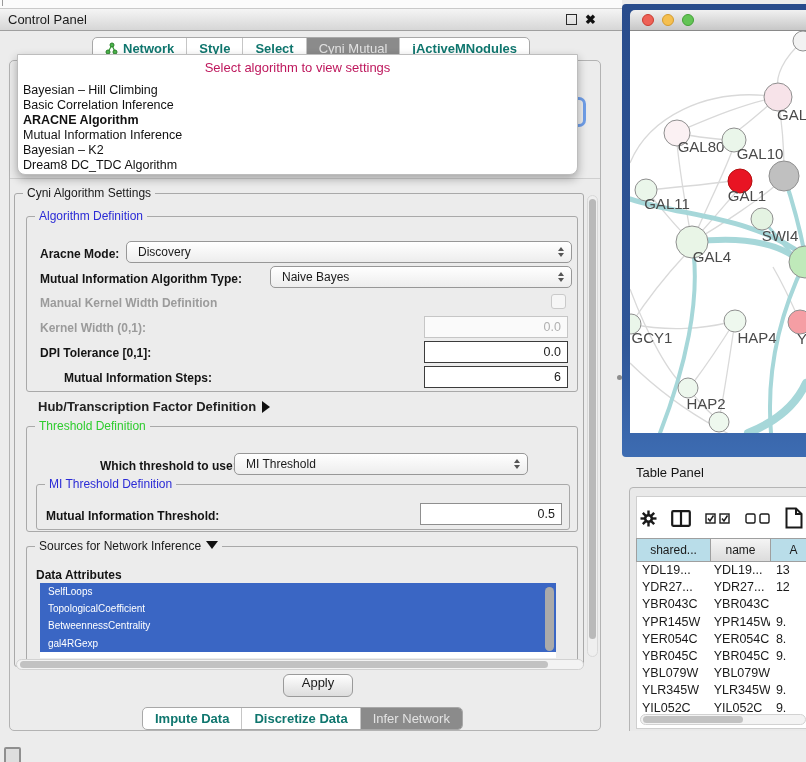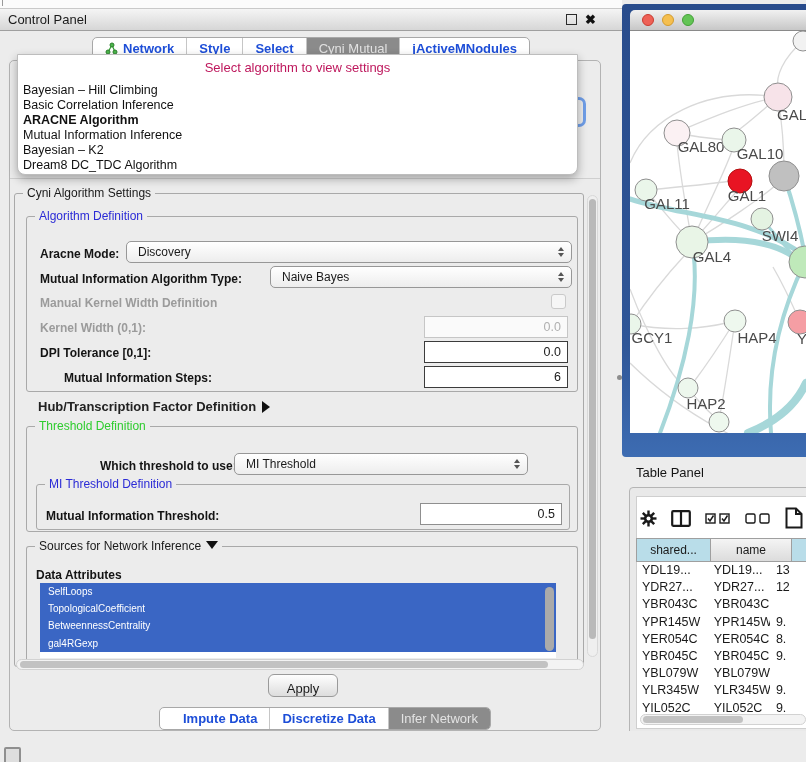--- a/index.html
+++ b/index.html
@@ -22,27 +22,27 @@
   .cp-titlebar .sp { flex:1; }
   .float-btn { width:11px; height:11px; border:1.5px solid #2b2b2b; margin-right:8px; background:transparent; }
   .close-x { font-size:13px; font-weight:bold; color:#111; margin-right:26px; }
 
   .tabstrip {
     display:flex; align-items:stretch; height:23px;
     background:#fff; border:1px solid #a8a8a8; border-radius:5px; overflow:hidden;
   }
   .tabstrip .tab {
     display:flex; align-items:center; gap:5px; padding:0 12px;
-    font-size:13px; font-weight:700; color:#1d4ed8; border-right:1px solid #c6c6c6;
+    font-size:13px; font-weight:700; color:#0f766e; border-right:1px solid #c6c6c6;
     white-space:nowrap;
   }
   .tabstrip .tab:last-child { border-right:none; }
   .tabstrip .tab.selected { background:#8b8b8b; color:#e3e3e3; font-weight:400; }
   .top-tabs { left:92px; top:37px; }
-  .bottom-tabs { left:159px; top:707px;padding-left:11px; }
+  .bottom-tabs { left:142px; top:707px; }
 
   .cp-box {
     left:9px; top:60px; width:592px; height:671px;
     background:#ececec; border:1px solid #b3b3b3; border-radius:5px;
   }
   .divider-line { left:10px; top:178px; width:590px; height:1px; background:#cfcfcf; }
 
   .group { position:absolute; border:1px solid #a9a9a9; border-radius:3px; }
   .group-title {
     position:absolute; top:-8px; left:8px; background:#ececec; padding:0 4px;
@@ -82,21 +82,21 @@
   .list-vsb  { position:absolute; width:9px; border-radius:5px; background:#aaaaaa; }
 
   .vscroll { position:absolute; width:11px; background:#efefef; border:1px solid #d8d8d8; border-radius:6px; }
   .vscroll .thumb { position:absolute; left:1px; width:7px; background:#b9b9b9; border-radius:5px; }
   .hscroll { position:absolute; height:11px; background:#f3f3f3; border:1px solid #d2d2d2; border-radius:6px; }
   .hscroll .thumb { position:absolute; top:1px; height:7px; background:#c2c2c2; border-radius:5px; }
 
   .btn {
     position:absolute; background:linear-gradient(#fefefe,#dddddd);
     border:1px solid #9a9a9a; border-radius:6px; font-size:13px;
-    display:flex; align-items:flex-end; justify-content:center;
+    display:flex; align-items:flex-start; justify-content:center;margin-left:15px;
   }
 
   
   .dd-popup {
     left:17px; top:54px; width:561px; height:121px; background:#fff;
     border:1px solid #bdbdbd; border-radius:0 0 8px 8px;
     box-shadow:0 4px 10px rgba(0,0,0,.3); z-index:50;
   }
   .dd-prompt { position:absolute; top:5px; left:0; right:0; text-align:center; font-size:13px; color:#be185d; }
   .dd-list { position:absolute; top:28px; left:5px; right:5px; }
@@ -383,21 +383,21 @@
     <rect x="15" y="1" width="9" height="9" fill="none" stroke="#1a1a1a" stroke-width="1.4" rx="1.5"></rect>
   </svg>
   <svg width="18" height="22" viewBox="0 0 18 22">
     <path d="M1.5,1.5 L11,1.5 L16.5,7 L16.5,20.5 L1.5,20.5 Z" fill="#fff" stroke="#1a1a1a" stroke-width="2"></path>
     <path d="M11,1.5 L11,7 L16.5,7" fill="none" stroke="#1a1a1a" stroke-width="2"></path>
   </svg>
 </div>
 
 <div class="thead" style="left:636px; top:538px;">
   <div class="hc blue" style="width:75px;">shared...</div>
-  <div class="hc gray" style="width:81px;">name</div>
+  <div class="hc gray" style="width:60px;">name</div>
   <div class="hc blue" style="width:46px;">A</div>
 </div>
 <div class="trows" style="left:636px; top:562px; width:178px; height:150px;">
     <div class="trow">
       <div class="tc" style="width: 75px;">YDL19...</div>
       <div class="tc" style="width: 65px;">YDL19...</div>
       <div class="tc" style="width: 46px;">13</div>
     </div>
     <div class="trow">
       <div class="tc" style="width: 75px;">YDR27...</div>

